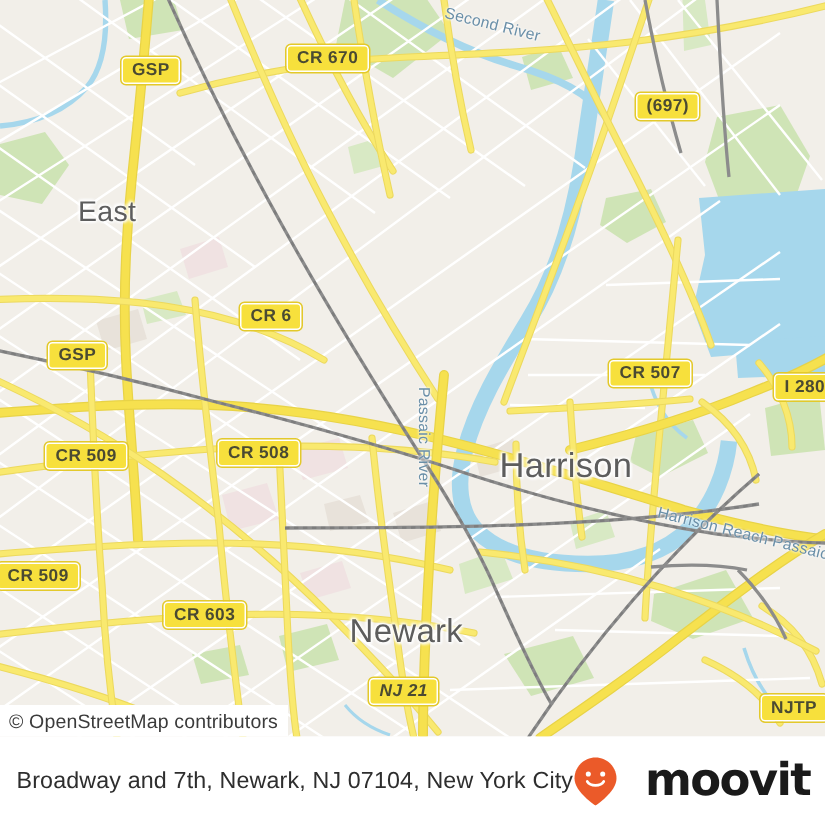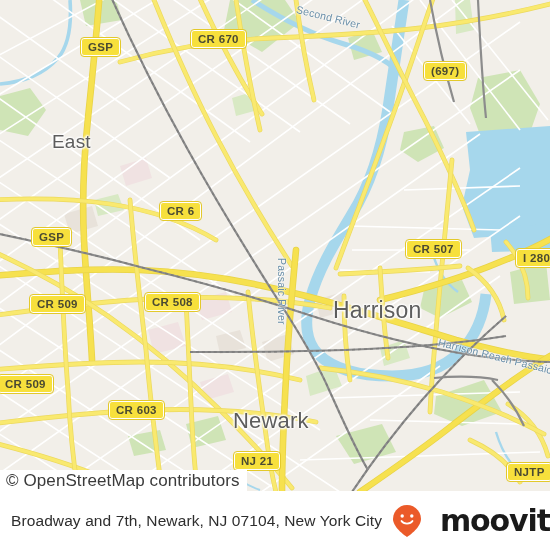--- a/index.html
+++ b/index.html
@@ -11,21 +11,21 @@
   #app{position:relative;width:550px;height:550px;overflow:hidden;background:#fff;}
 
   
   #map{position:absolute;left:0;top:0;width:550px;height:491px;overflow:hidden;background:#f2efe9;}
   #map svg{position:absolute;left:0;top:0;}
 
   
   .attrib{
     position:absolute;left:0;bottom:0;
     background:#ffffff;
-    font-size:17px;color:#3b3b3b;
+    font-size:13px;color:#3b3b3b;
     padding:3px 7px 3px 6px;
     letter-spacing:.1px;
     white-space:nowrap;
     line-height:15px;
   }
 
   
   .place{
     position:absolute;
     color:#5d5d5d;
@@ -92,21 +92,21 @@
   .pin-svg{display:block;}
 
   
   #footer{
     position:absolute;left:0;top:491px;width:550px;height:59px;
     background:#ffffff;overflow:hidden;
   }
   .foot-inner{
     position:relative;z-index:2;
     height:59px;display:flex;align-items:center;
-    padding-left:11px;
+    padding-left:11px;padding-right:10px;
     box-sizing:border-box;
   }
   .foot-addr{
     color:#2e2e2e;font-size:15.5px;letter-spacing:.1px;white-space:nowrap;
   }
   .brand{margin-left:auto;display:flex;align-items:center;gap:18px;justify-content:center;}
   .brand-word{
     color:#1a1a1a;font-size:30px;font-weight:700;letter-spacing:-1.1px;line-height:30px;
     font-family:"DejaVu Sans","Liberation Sans",sans-serif;
   }
@@ -343,21 +343,21 @@
     <div class="shield" style="left:424px;top:62px;">(697)</div>
     <div class="shield" style="left:81px;top:38px;">GSP</div>
     <div class="shield" style="left:32px;top:228px;">GSP</div>
     <div class="shield" style="left:160px;top:202px;">CR 6</div>
     <div class="shield" style="left:406px;top:240px;">CR 507</div>
     <div class="shield" style="left:516px;top:249px;">I 280</div>
     <div class="shield" style="left:30px;top:295px;">CR 509</div>
     <div class="shield" style="left:145px;top:293px;">CR 508</div>
     <div class="shield" style="left:-2px;top:375px;">CR 509</div>
     <div class="shield" style="left:109px;top:401px;">CR 603</div>
-    <div class="shield" style="left:234px;top:452px;">NJ 21</div>
+    <div class="shield" style="left:246px;top:452px;font-style:italic;">NJ 21</div>
     <div class="shield" style="left:507px;top:463px;">NJTP</div>
 
 
     <div class="attrib">© OpenStreetMap contributors</div>
   </div>
 
   <div id="footer">
 
     <div class="foot-inner">
       <span class="foot-addr">Broadway and 7th, Newark, NJ 07104, New York City</span>

